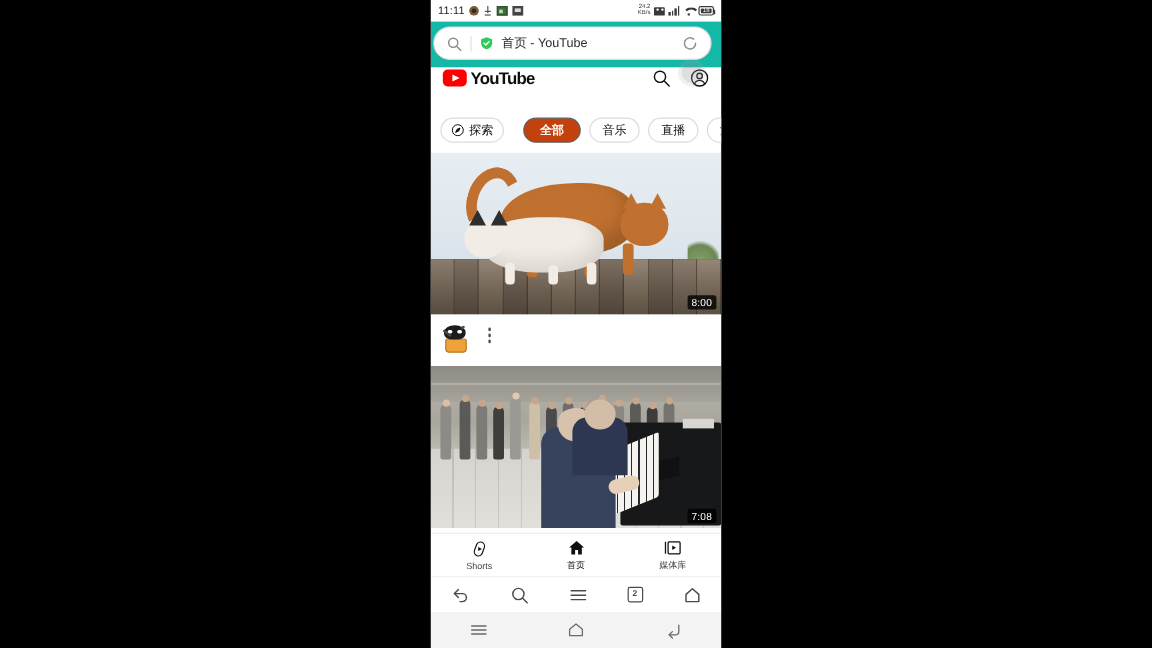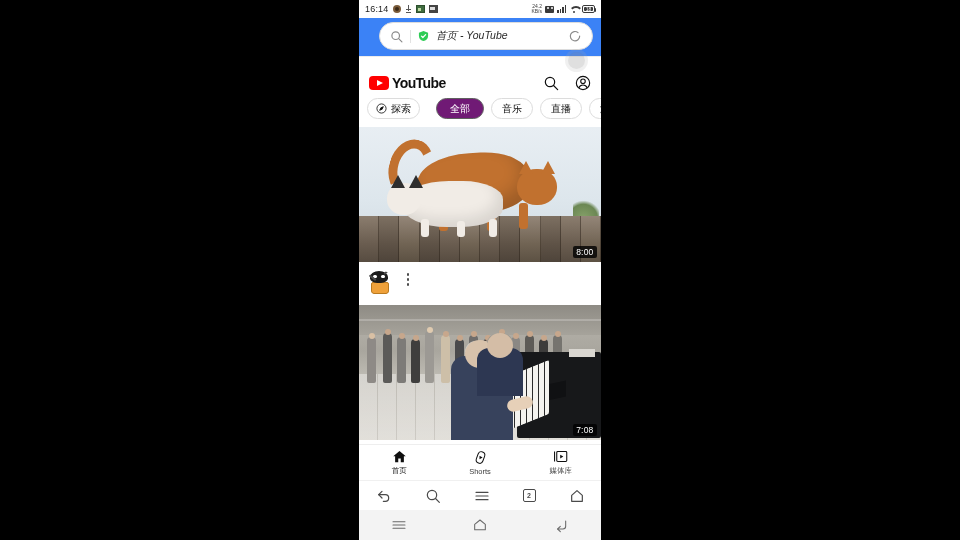--- a/index.html
+++ b/index.html
@@ -50,40 +50,40 @@
   .wifi::before { content:""; position:absolute; left:0; top:1px; width:10px; height:10px;
      border:2px solid #3a3a3a; border-radius:50%; clip-path: polygon(0 0,100% 0,50% 50%); }
   .wifi::after { content:""; position:absolute; left:4px; bottom:0; width:2px; height:2px; background:#3a3a3a; border-radius:50%; }
   .batt { width:13px; height:8px; border:1px solid #3a3a3a; border-radius:2px; position:relative;
      display:flex; align-items:center; justify-content:center; }
   .batt::after { content:""; position:absolute; right:-2px; top:2px; width:1.5px; height:4px; background:#3a3a3a; border-radius:0 1px 1px 0; }
   .batt-fill { position:absolute; left:1px; top:1px; bottom:1px; width:9px; background:#3a3a3a; border-radius:1px; }
   .batt-num { position:relative; font-size:5px; color:#fff; line-height:1; z-index:2; }
 
   
-  .urlbar-wrap { padding: 4px 8px 6px 20px; background: #3b82f6; position: relative; font-style: italic; }
+  .urlbar-wrap { padding: 4px 8px 6px 2px; background: #14b8a6; position: relative; }
   .urlbar {
     height: 28px; border: 1px solid #dcdcdc; border-radius: 16px;
     display: flex; align-items: center; padding: 0 10px; gap: 7px; background:#fff;
   }
   .u-search { width: 13px; height: 13px; flex: 0 0 auto; }
   .u-sep { width:1px; height:13px; background:#e2e2e2; }
   .u-shield { width: 11px; height: 12px; flex: 0 0 auto; }
   .u-title { font-size: 10.5px; color: #2b2b2b; white-space: nowrap; overflow: hidden; }
   .u-reload { width: 14px; height: 14px; margin-left: auto; flex: 0 0 auto; }
   .ghost-circle {
     position: absolute; right: 16px; top: 34px; width: 17px; height: 17px;
     border-radius: 50%; background: rgba(150,150,150,.30);
     box-shadow: 0 0 0 3px rgba(170,170,170,.18);
   }
   .hairline { height:1px; background:#ececec; }
 
   
   .yt-header {
-    height: 34px; display: flex; align-items: flex-end; padding: 0 10px; background:#fff;
+    height: 34px; display: flex; align-items: flex-start; padding: 0 10px; background:#fff;
   }
   .yt-logo { display: flex; align-items: center; gap: 3px; }
   .yt-play {
     width: 20px; height: 14px; background: #FF0000; border-radius: 4px;
     display:flex; align-items:center; justify-content:center;
   }
   .yt-play::after { content:""; border-left: 6px solid #fff; border-top: 3.5px solid transparent; border-bottom: 3.5px solid transparent; margin-left:1px; }
   .yt-word { font-size: 14px; font-weight: bold; color: #0f0f0f; letter-spacing: -0.6px; font-family:"Liberation Sans",sans-serif; }
   .yt-actions { margin-left: auto; display: flex; align-items: center; gap: 16px; }
   .hicon { width: 16px; height: 16px; }
@@ -91,21 +91,21 @@
   
   .chips-row {
     display: flex; align-items: center; gap: 7px; padding: 7px 8px 8px 8px; background:#fff;
   }
   .chip {
     height: 21px; border: 1px solid #dcdcdc; border-radius: 11px;
     display: flex; align-items: center; gap: 4px; padding: 0 10px;
     font-size: 10px; color: #0f0f0f; background:#fff; white-space: nowrap;
   }
   .chip.explore { padding: 0 8px; }
-  .chip.active { background: #701a75; color: #fff; border-color:#606060; font-weight: normal; padding: 4px 13px; }
+  .chip.active { background: #c2410c; color: #fff; border-color:#606060; font-weight: bold; padding: 4px 13px; }
   .chip-div { width:1px; height:17px; background:#e6e6e6; margin: 0 1px; }
 
   
   .feed { background:#fff; }
   .thumb { position: relative; width: 242px; height: 135px; overflow: hidden; }
   .dur {
     position:absolute; right:4px; bottom:4px; background: rgba(0,0,0,.80);
     color:#fff; font-size:8.5px; padding:1px 3.5px; border-radius:2px; letter-spacing:.2px;
     font-family:"Liberation Sans",sans-serif;
   }
@@ -195,21 +195,21 @@
   .sn { width:16px; height:16px; color:#6a6a6a; }
 </style>
 </head>
 <body>
 
 <div id="stage">
   <div id="phone">
 
     <div class="statusbar">
       <div class="sb-left">
-        <span class="sb-clock">16:14</span>
+        <span class="sb-clock">11:11</span>
         <span class="sb-ico ico-dot"></span>
         <span class="sb-ico ico-dl"></span>
         <span class="sb-ico ico-img"></span>
         <span class="sb-ico ico-app"></span>
       </div>
       <div class="sb-right">
         <span class="sb-speed">
           <span>24.2</span><br>
           <span>KB/s</span>
         </span>
@@ -385,31 +385,31 @@
         <div class="t2-man2"></div>
         <div class="t2-man2-hair"></div>
         <div class="t2-man2-head"></div>
         <div class="t2-hands"></div>
         <span class="dur">7:08</span>
       </div>
     </div>
 
     <div class="yt-nav">
       <div class="nav-item">
-        <svg width="15" height="15" viewBox="0 0 24 24" fill="#0f0f0f">
-          <path d="M12 3 L22 11.5 H19 V21 H14 V15 H10 V21 H5 V11.5 H2 Z"></path>
-        </svg>
-        <span class="nav-label">首页</span>
-      </div>
-      <div class="nav-item">
         <svg width="15" height="15" viewBox="0 0 24 24" fill="none" stroke="#0f0f0f" stroke-width="1.6">
           <rect x="6.5" y="2.5" width="11" height="19" rx="5.5" transform="rotate(20 12 12)"></rect>
           <path d="M10.4 9.2 L15.4 12 L10.4 14.8 Z" fill="#0f0f0f" stroke="none"></path>
         </svg>
         <span class="nav-label dim">Shorts</span>
+      </div>
+      <div class="nav-item">
+        <svg width="15" height="15" viewBox="0 0 24 24" fill="#0f0f0f">
+          <path d="M12 3 L22 11.5 H19 V21 H14 V15 H10 V21 H5 V11.5 H2 Z"></path>
+        </svg>
+        <span class="nav-label">首页</span>
       </div>
       <div class="nav-item">
         <svg width="15" height="15" viewBox="0 0 24 24" fill="none" stroke="#0f0f0f" stroke-width="1.7">
           <line x1="2.5" y1="4" x2="2.5" y2="20"></line>
           <rect x="6" y="4" width="16" height="16" rx="1.5"></rect>
           <path d="M11.5 9 L16.5 12 L11.5 15 Z" fill="#0f0f0f" stroke="none"></path>
         </svg>
         <span class="nav-label dim">媒体库</span>
       </div>
     </div>

